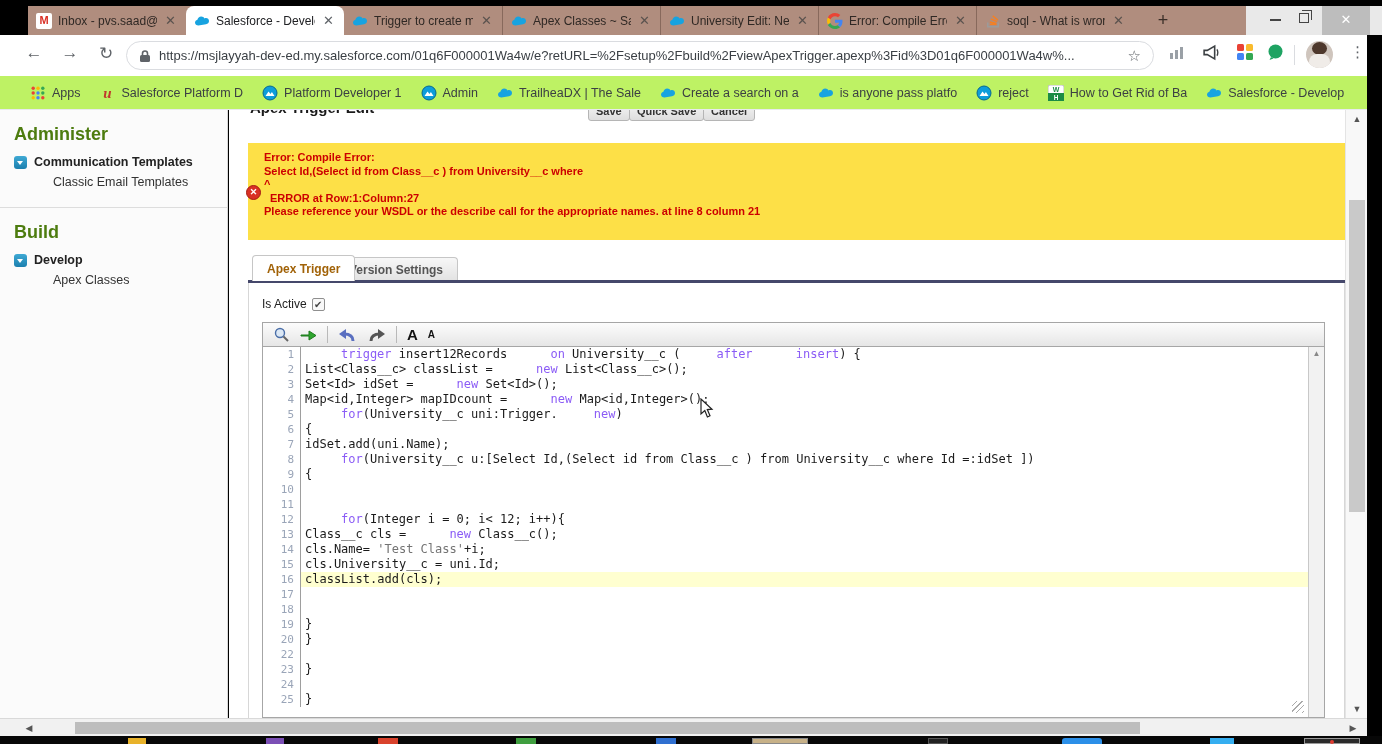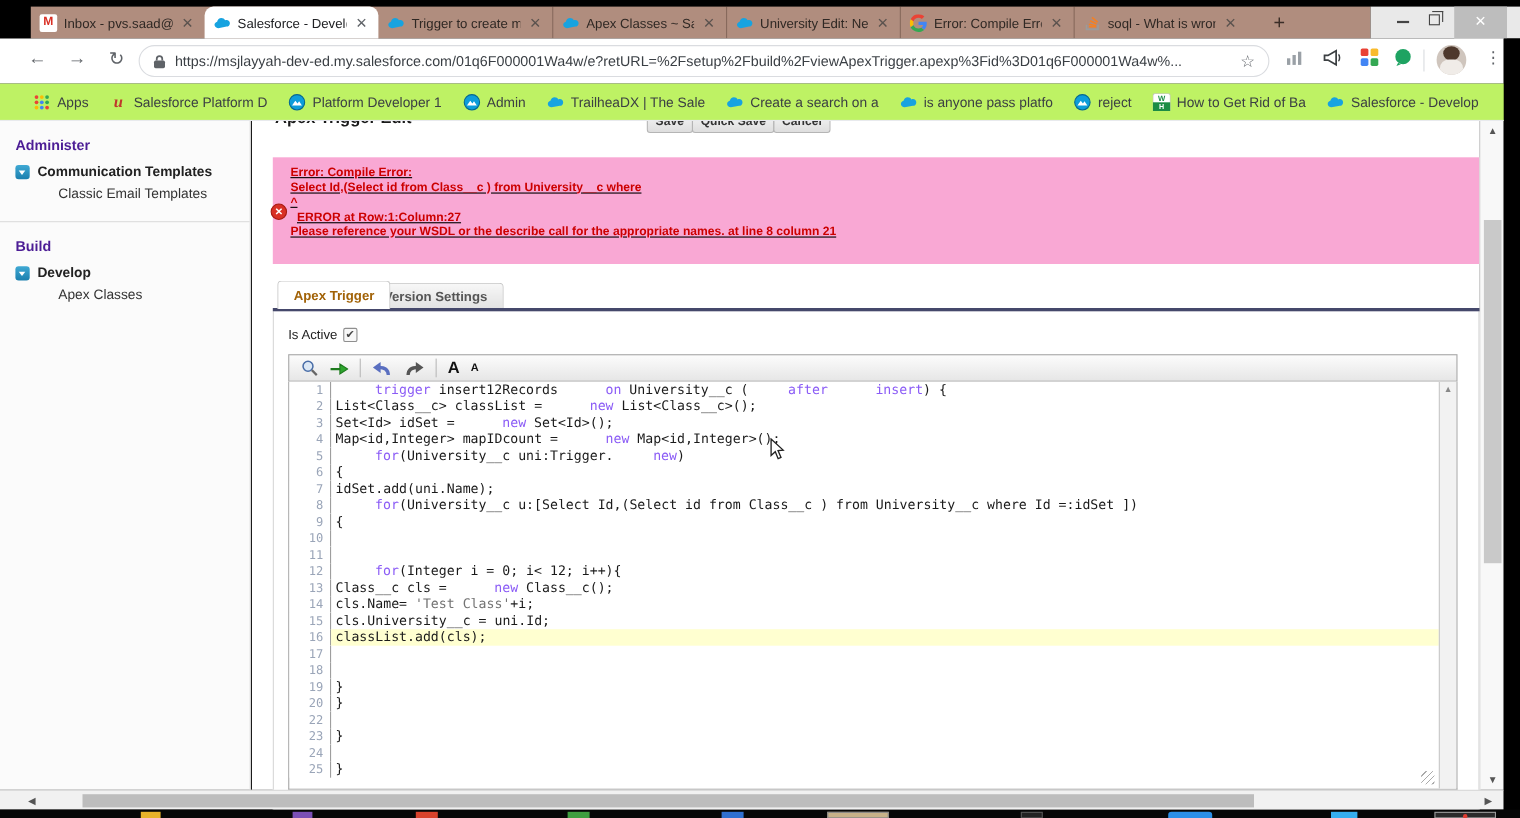--- a/index.html
+++ b/index.html
@@ -39,31 +39,31 @@
   .avatar .body { position:absolute; left:3px; top:13px; width:21px; height:16px; border-radius:8px; background:#f0ece8; }
   .menu-dots { position:absolute; left:1350px; top:8px; font-size:15px; color:#5f6368; }
 
   
   .bookmarksbar { position:absolute; left:0; top:76px; width:1367px; height:34px; background:#bef264; border-bottom:1px solid #e8eaed; display:flex; align-items:center; padding-left:30px; gap:19px; z-index:5; }
   .bm { display:flex; align-items:center; gap:6px; font-size:12.5px; color:#3c4043; white-space:nowrap; }
 
   
   .sidebar { position:absolute; left:0; top:110px; width:228px; height:608px; background:#fbfbfb; border-right:1px solid #d8d8d8; }
   .mainbg { position:absolute; left:229px; top:110px; width:1116px; height:608px; background:#fff; }
-  .sb-h { font-size:13px; font-weight:bold; color:#4c1d95; margin:14px 0 10px 14px; }
+  .sb-h { font-size:18px; font-weight:bold; color:#4d7c0f; margin:14px 0 10px 14px; }
   .sb-i { display:flex; align-items:center; gap:7px; margin:8px 0 6px 14px; font-size:12.5px; font-weight:bold; color:#222; }
   .sb-c { display:block; margin:6px 0 6px 53px; font-size:12.5px; color:#333; }
   .sb-div { height:1px; background:#ddd; margin:18px 0 4px 0; }
   .toggle { width:13px; height:13px; border-radius:3px; background:linear-gradient(#3fa9d4,#1b7fae); position:relative; flex:0 0 13px; }
   .toggle::before { content:""; position:absolute; left:3px; top:5px; border-left:3.5px solid transparent; border-right:3.5px solid transparent; border-top:4px solid #fff; }
 
   
   .page-title { position:absolute; left:250px; top:99px; font-size:15px; font-weight:bold; color:#1a1a1a; z-index:1; }
   .sfbtn { position:absolute; top:102px; height:19px; background:linear-gradient(#f5f5f5,#dedede); border:1px solid #b5b5b5; border-radius:3px; font-size:11px; font-weight:bold; color:#333; padding:0 7px; line-height:17px; z-index:1; }
-  .errorbox { position:absolute; left:248px; top:143px; width:1097px; height:97px; background:#f9a8d4; padding:8px 10px 0 16px;text-decoration:underline; }
+  .errorbox { position:absolute; left:248px; top:143px; width:1097px; height:97px; background:#fde047; padding:8px 10px 0 16px; }
   .errline { font-size:11px; font-weight:bold; color:#cc0000; line-height:13.5px; }
   .err-badge { position:absolute; left:246px; top:185px; width:15px; height:15px; border-radius:50%; background:#d93025; border:1px solid #a61b12; color:#fff; font-size:9px; font-weight:bold; text-align:center; line-height:13px; z-index:2; }
   .sftab { position:absolute; font-size:12px; font-weight:bold; border:1px solid #c6c6c6; border-bottom:none; border-radius:4px 4px 0 0; padding:0 14px; }
   .sftab.on { left:252px; top:255px; height:26px; line-height:26px; background:#fff; color:#a16207; z-index:3; }
   .sftab.off { left:334px; top:257px; height:24px; line-height:24px; background:linear-gradient(#f7f7f7,#e2e2e2); color:#555; }
   .tab-underline { position:absolute; left:248px; top:280px; width:1097px; height:3px; background:#45486b; z-index:2; }
   .panel { position:absolute; left:248px; top:283px; width:1097px; height:461px; border-left:1px solid #d7d7d7; border-right:1px solid #d7d7d7; background:#fff; }
   .isactive { position:absolute; left:262px; top:297px; display:flex; align-items:center; gap:5px; font-size:12px; color:#222; }
   .cbx { width:13px; height:13px; border:1px solid #8f8f8f; background:#f8f8f8; border-radius:2px; font-size:10px; line-height:11px; text-align:center; color:#444; }
 

